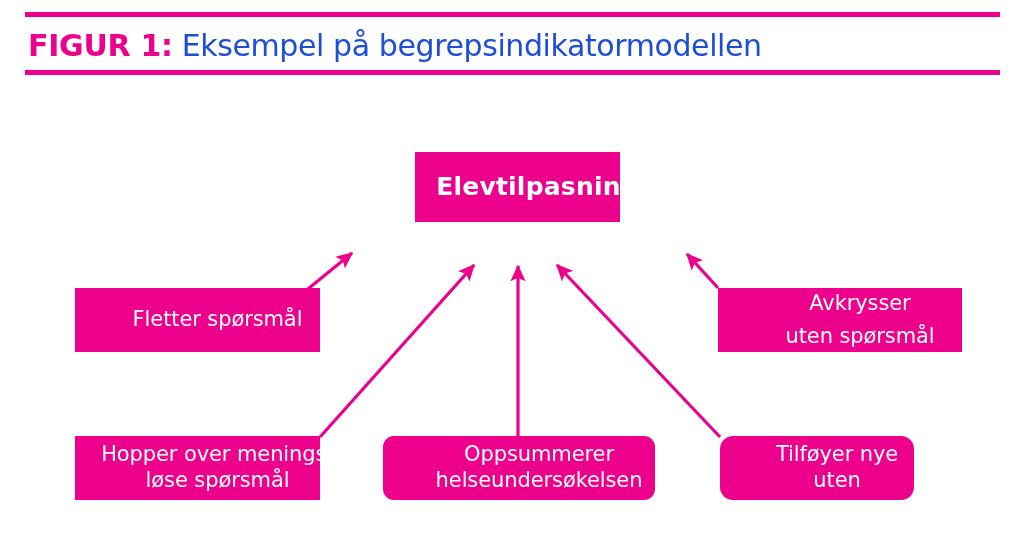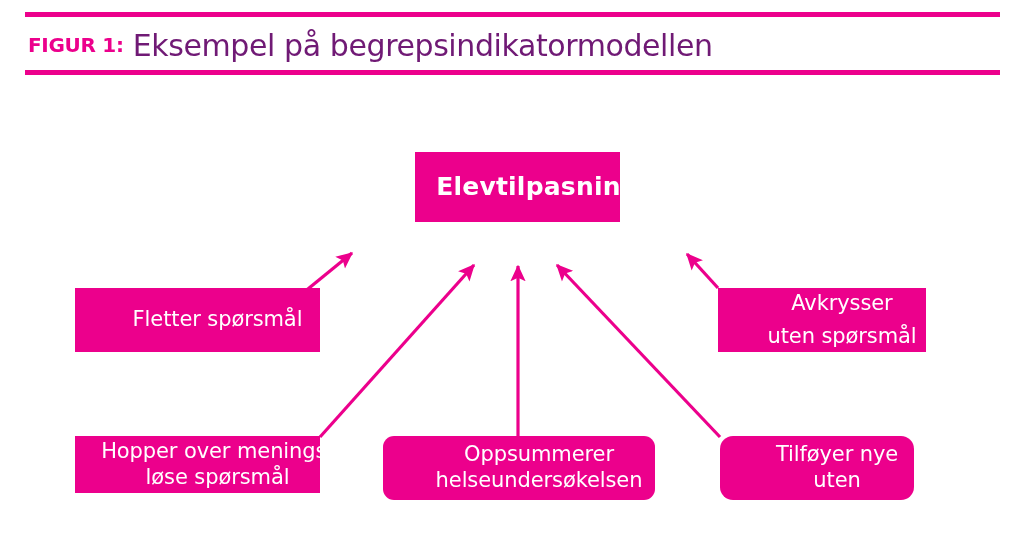--- a/index.html
+++ b/index.html
@@ -39,30 +39,30 @@
     left: 3px;
     top: 11px;
     height: 44px;
     display: flex;
     align-items: center;
     white-space: nowrap;
   }
   #figure-label {
     font-family: "DejaVu Sans", sans-serif;
     font-weight: bold;
-    font-size: 20px;
+    font-size: 30px;
     letter-spacing: -0.3px;
     color: #ec008c;
   }
   #figure-title {
     font-family: "DejaVu Sans", sans-serif;
     font-weight: 400;
     font-size: 30px;
     letter-spacing: -0.4px;
-    color: #701a75;
+    color: #1d4ed8;
     margin-left: 9px;
     text-align: center;
   }
 
   
   #diagram {
     position: absolute;
     left: 0;
     top: 0;
     width: 1024px;
@@ -104,22 +104,22 @@
   .node.leaf {
     font-family: "DejaVu Sans", sans-serif;
     font-weight: 400;
     font-size: 21px;
     letter-spacing: -0.1px;
   }
 
   
   #node-root        { left: 415px; top: 152px; width: 205px; height: 70px; }
   #node-fletter     { left: 75px;  top: 288px; width: 245px; height: 64px; }
-  #node-avkrysser   { left: 718px; top: 288px; width: 208px; height: 64px; gap: 7px; }
-  #node-hopper      { left: 75px;  top: 436px; width: 245px; height: 57px; }
+  #node-avkrysser   { left: 718px; top: 288px; width: 244px; height: 64px; gap: 7px; }
+  #node-hopper      { left: 75px;  top: 436px; width: 245px; height: 64px; }
   #node-oppsummerer { left: 383px; top: 436px; width: 272px; height: 64px; border-radius: 11px; }
   #node-tilfoyer    { left: 720px; top: 436px; width: 194px; height: 64px; border-radius: 13px; }
 </style>
 </head>
 <body>
 
 <div id="figure-header">
   <div class="rule top"></div>
   <div id="header-title-line">
     <span id="figure-label">FIGUR 1:</span>

